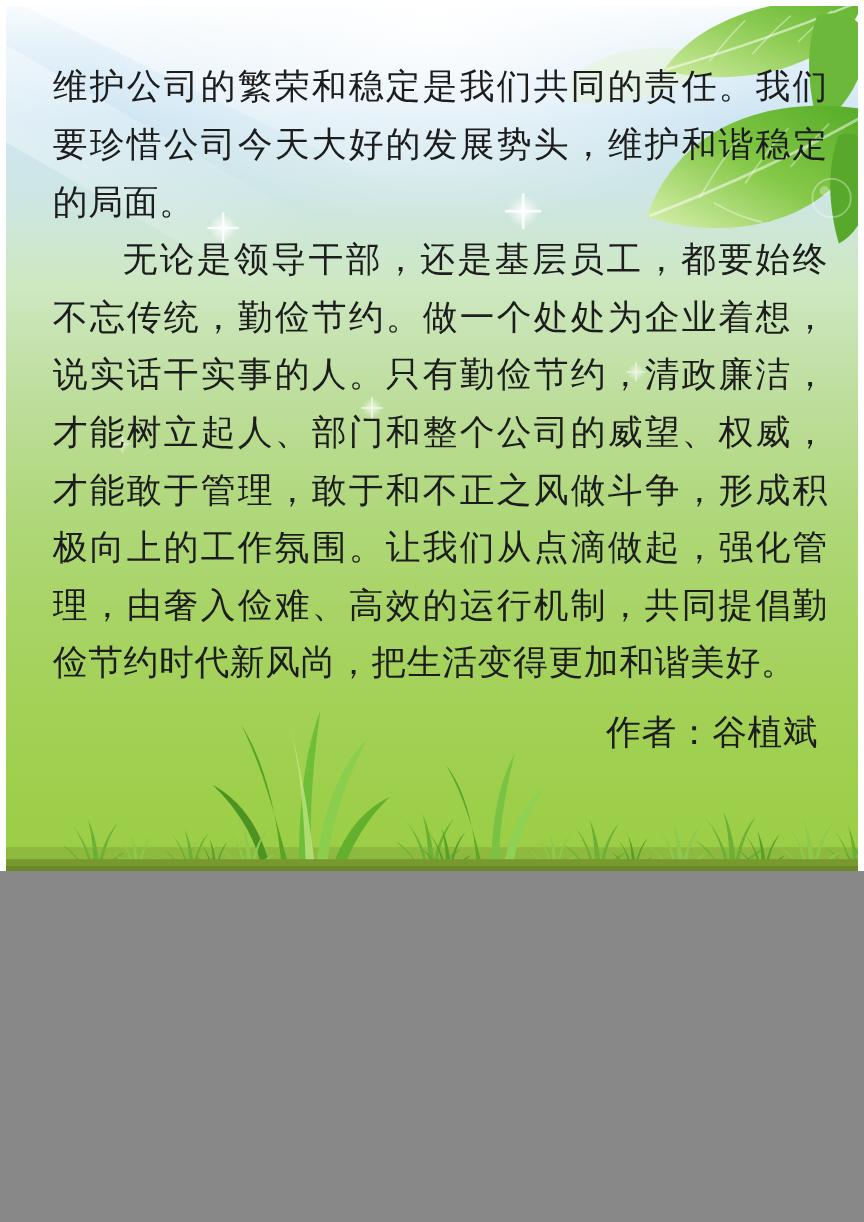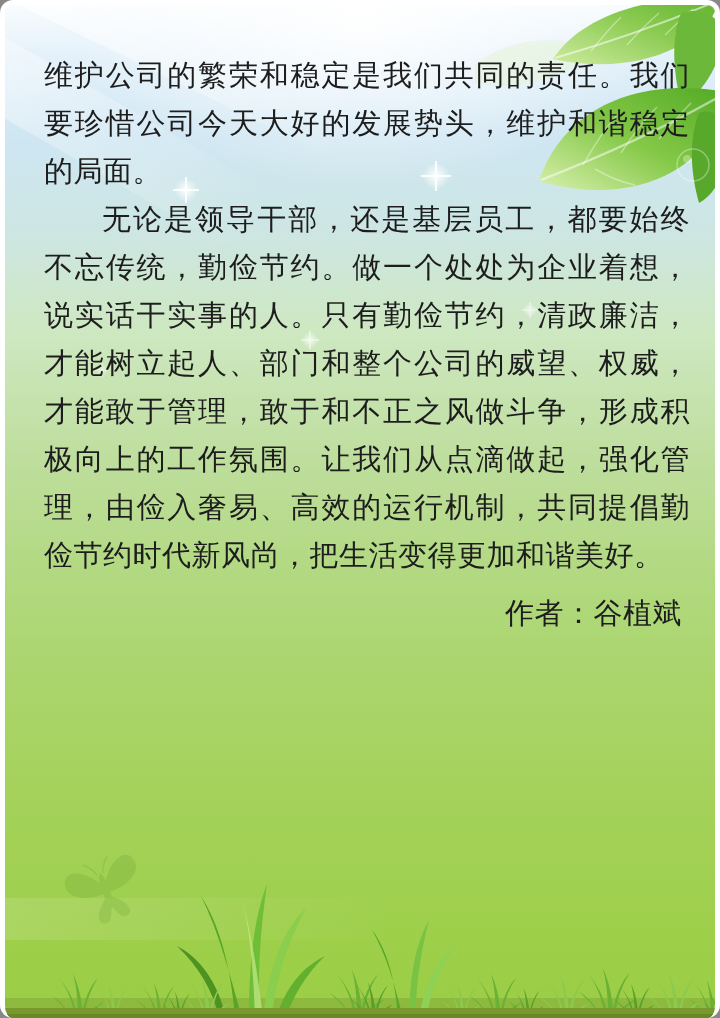--- a/index.html
+++ b/index.html
@@ -1,25 +1,24 @@
 <!DOCTYPE html>
 <html><head>
 <meta charset="utf-8">
 <style>
   html,body{margin:0;padding:0;background:#888;}
   .page{
-    position:relative;width:720px;height:1018px;overflow:hidden;
-    font-family:Liberation Sans, sans-serif;
+    position:relative;width:720px;height:726px;overflow:hidden;
+    font-family:Liberation Mono, monospace;
     background:linear-gradient(to bottom,
       #f8fcfe 0%, #e4f1fa 5%, #cfe6f3 13%, #cde6e4 22%,
       #cee8c2 32%, #bede9d 45%, #b0d87c 58%, #a8d466 70%,
       #a2d156 82%, #9ecf4a 92%, #9bcd45 100%);
     border-left:5px solid #ffffff;border-right:5px solid #ffffff;border-top:5px solid #ffffff;
     box-sizing:border-box;
-    border-radius:13px;
   }
   
   .glow{position:absolute;left:0;top:0;width:100%;height:300px;pointer-events:none;
     background:radial-gradient(ellipse 420px 250px at 50% 2%, rgba(255,255,255,.95), rgba(255,255,255,0) 70%);}
   .ray{position:absolute;pointer-events:none;}
   .ray1{left:-80px;top:-50px;width:460px;height:110px;transform:rotate(26deg);
     background:linear-gradient(to right, rgba(255,255,255,.85), rgba(255,255,255,0));}
   .ray2{left:-90px;top:90px;width:360px;height:70px;transform:rotate(30deg);opacity:.6;
     background:linear-gradient(to right, rgba(255,255,255,.8), rgba(255,255,255,0));}
   .lightband{position:absolute;left:0;top:893px;width:55%;height:42px;opacity:.5;pointer-events:none;
@@ -95,21 +94,21 @@
       <path d="M44,42 C30,18 10,14 8,30 C6,44 28,52 42,50 Z"></path>
       <path d="M46,42 C60,18 80,14 82,30 C84,44 62,52 48,50 Z"></path>
       <path d="M43,54 C32,62 24,74 32,78 C40,82 46,66 45,56 Z"></path>
       <path d="M47,54 C58,62 66,74 58,78 C50,82 44,66 45,56 Z"></path>
       <path d="M42,30 Q38,20 32,16 M48,30 Q52,20 58,16" stroke="#4f8c25" stroke-width="1.5" fill="none"></path>
     </g>
   </svg>
 
   <div class="content">
     <p class="para">维护公司的繁荣和稳定是我们共同的责任。我们要珍惜公司今天大好的发展势头，维护和谐稳定的局面。</p>
-    <p class="para indent">无论是领导干部，还是基层员工，都要始终不忘传统，勤俭节约。做一个处处为企业着想，说实话干实事的人。只有勤俭节约，清政廉洁，才能树立起人、部门和整个公司的威望、权威，才能敢于管理，敢于和不正之风做斗争，形成积极向上的工作氛围。让我们从点滴做起，强化管理，由俭入奢易、高效的运行机制，共同提倡勤俭节约时代新风尚，把生活变得更加和谐美好。</p>
+    <p class="para indent">无论是领导干部，还是基层员工，都要始终不忘传统，勤俭节约。做一个处处为企业着想，说实话干实事的人。只有勤俭节约，清政廉洁，才能树立起人、部门和整个公司的威望、权威，才能敢于管理，敢于和不正之风做斗争，形成积极向上的工作氛围。让我们从点滴做起，强化管理，由奢入俭难、高效的运行机制，共同提倡勤俭节约时代新风尚，把生活变得更加和谐美好。</p>
     <p class="para author">作者：谷植斌</p>
   </div>
 
   <svg class="grass" width="720" height="160" viewBox="0 0 720 160">
     <defs>
       <g id="tuft">
         <path d="M18,44 C16,28 10,14 2,4 C12,16 18,28 21,44 Z"></path>
         <path d="M21,44 C21,24 19,10 16,0 C23,14 25,30 26,44 Z"></path>
         <path d="M24,44 C27,26 33,12 41,4 C32,18 28,32 28,44 Z"></path>
         <path d="M14,44 C10,34 2,26 -5,22 C4,30 10,36 12,44 Z"></path>

